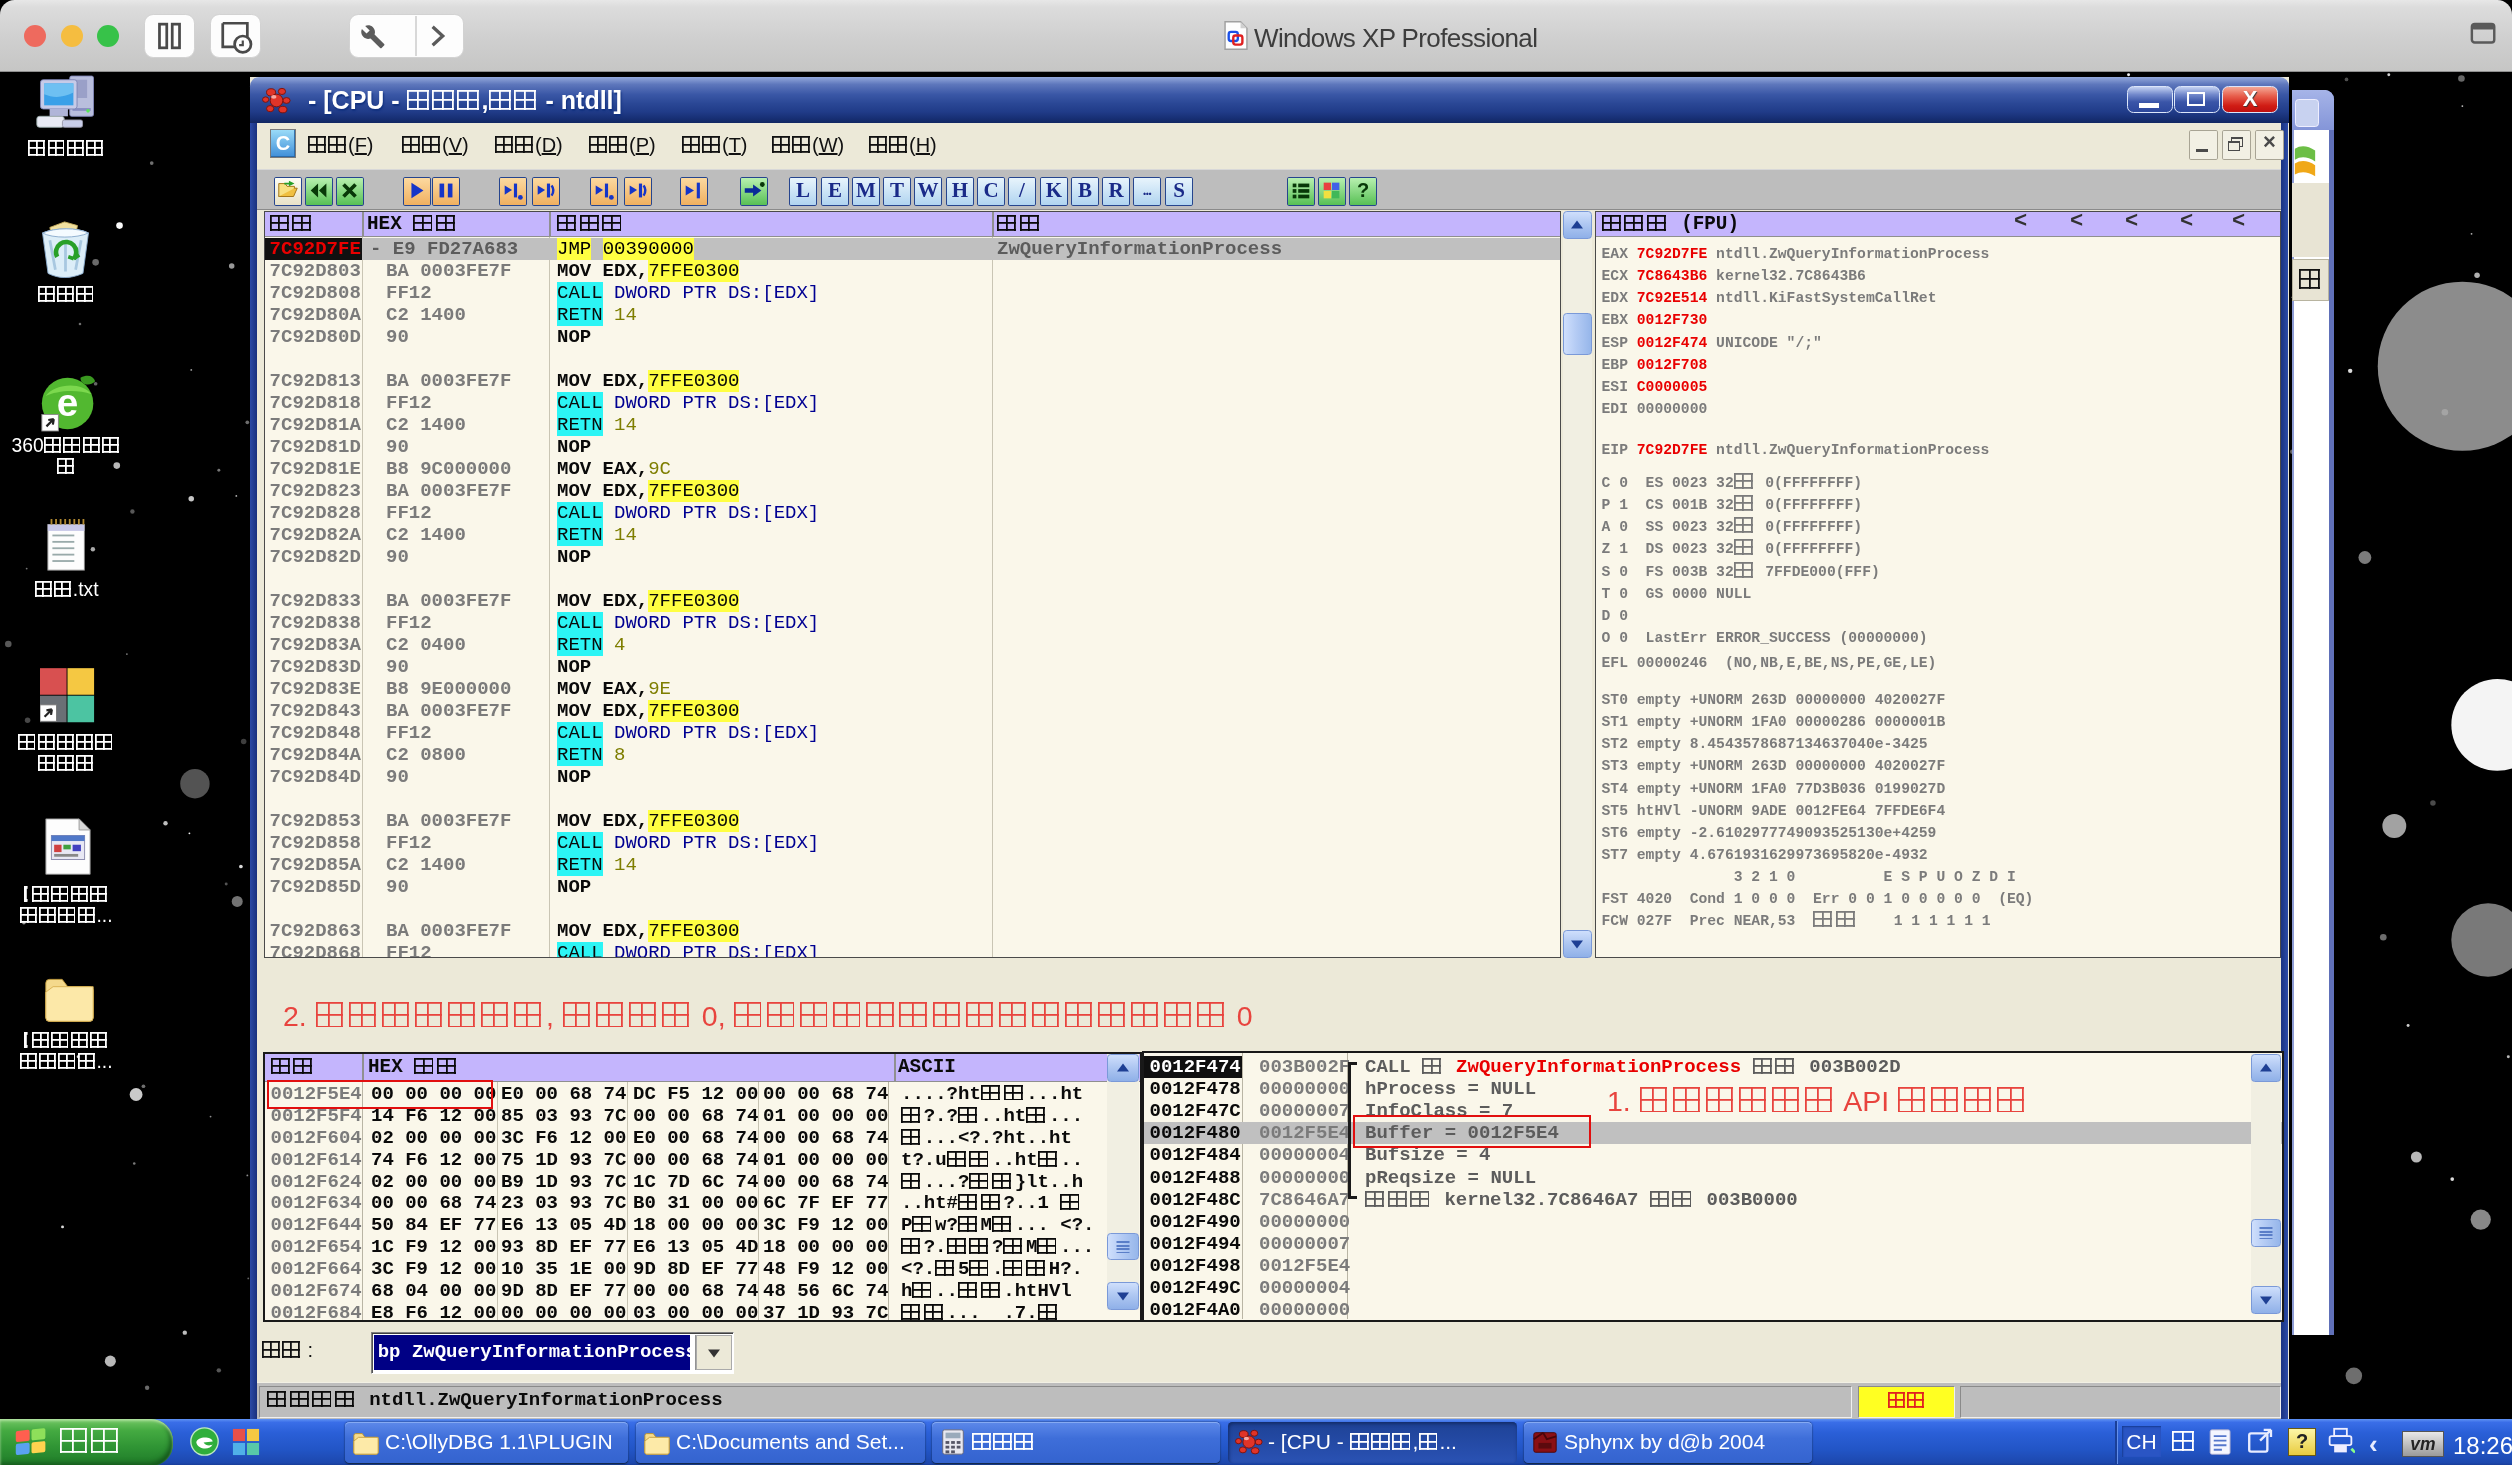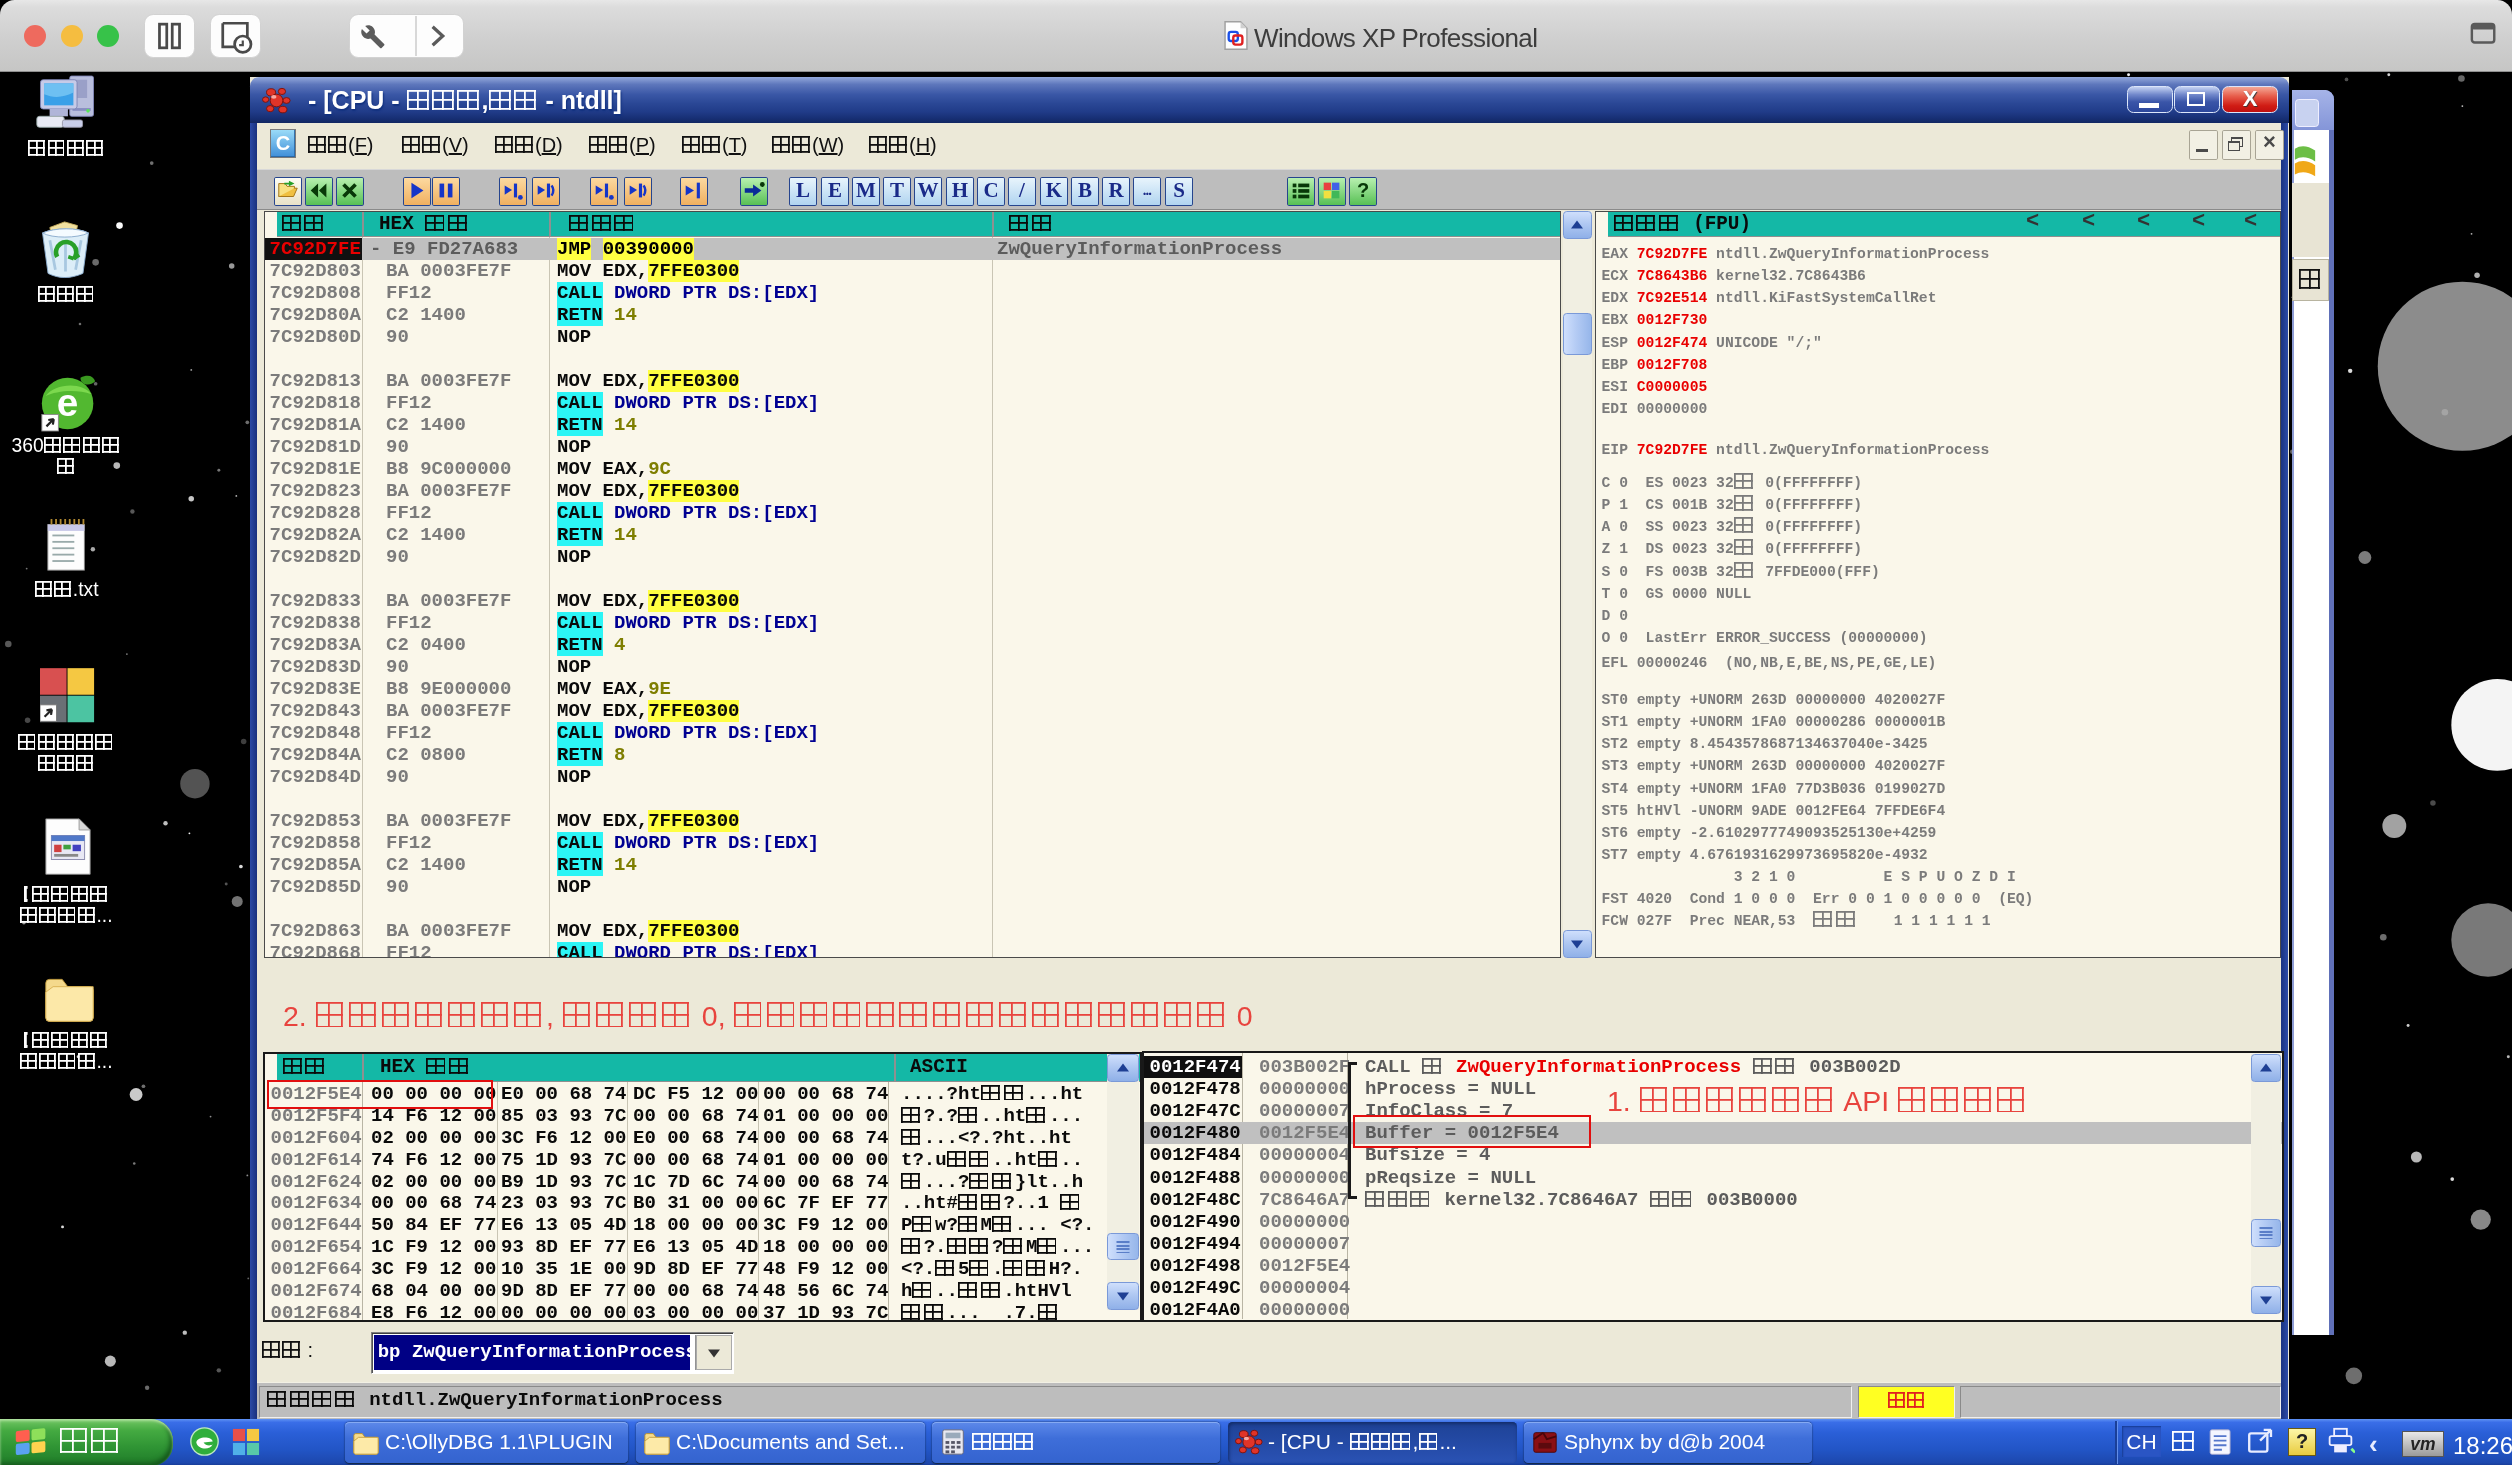--- a/index.html
+++ b/index.html
@@ -35,26 +35,26 @@
 #menubar{left:257px;top:123px;width:2024px;height:46px;background:#ece9d8}
 .mitem{position:absolute;top:134px;font-size:20px;color:#111}
 #toolbar{left:257px;top:169px;width:2024px;height:41px;background:#bdbdbd;border-top:0.9px solid #d8d8d8;border-bottom:0.9px solid #8a8a8a}
 .tbtn{position:absolute;top:8.3px;width:28px;height:28.5px;border:1.8px solid #26458e;border-radius:1.8px;text-align:center}
 .tbG{background:linear-gradient(180deg,#b8f0b0,#58c055)}
 .tbO{background:linear-gradient(180deg,#fcd9a0,#f0b060)}
 .tbL{background:linear-gradient(180deg,#e8f4fc,#b0d4f0);font-family:"Liberation Serif",serif;font-weight:bold;color:#1a2a88;font-size:21px;line-height:25px}
 .tbW{background:linear-gradient(180deg,#fdfdf2,#e8e2c8)}
 
 .pane{position:absolute;background:#faf7ea;border:1.8px solid #4a4a4a}
-.phead{position:absolute;left:12px;top:0;right:0;height:25px;background:#14b8a6;color:#0a0a0a;
+.phead{position:absolute;left:0;top:0;right:0;height:25px;background:#c4b5fd;color:#0a0a0a;
  font-size:19.3px;line-height:24px;border-bottom:1.8px solid #8f8f8f}
 .vline{position:absolute;width:1.8px;background:#909090}
 .mono,.drow,.mrow,.srow{font-family:"Liberation Mono",monospace;font-size:19px;white-space:pre}
 .pane{font-weight:bold}
-.pane b{font-weight:bold}
+.pane b{font-weight:normal}
 .drow{position:absolute;left:0;width:100%;height:22px;line-height:22px}
 .drow>span{position:absolute;top:0;white-space:pre}
 .gy{color:#7b7b7b}.bk{color:#0a0a0a}.rd{color:#e90000}.g2{color:#5c5c5c}
 b{font-weight:normal}
 b.y{background:#ffff42}b.cy{background:#2cf5f5}b.n{color:#000092}b.o{color:#7e7e00}
 
 .sbtrack{position:absolute;background:#f1efe2}
 .sbbtn{position:absolute;background:linear-gradient(180deg,#cfdffc,#b0c8f2 45%,#8fb0e8);border:0.9px solid #7a99d8;border-radius:3.7px}
 .sbthumb{position:absolute;background:linear-gradient(90deg,#cfdffc,#b4cbf4 45%,#96b6ea);border:0.9px solid #7a99d8;border-radius:3.7px}
 .chev{position:absolute;left:50%;top:50%;width:0;height:0;border-left:6.4px solid transparent;border-right:6.4px solid transparent}

